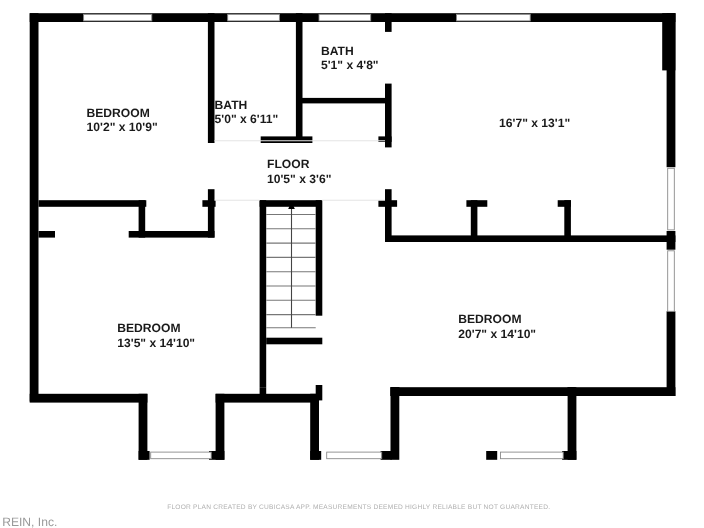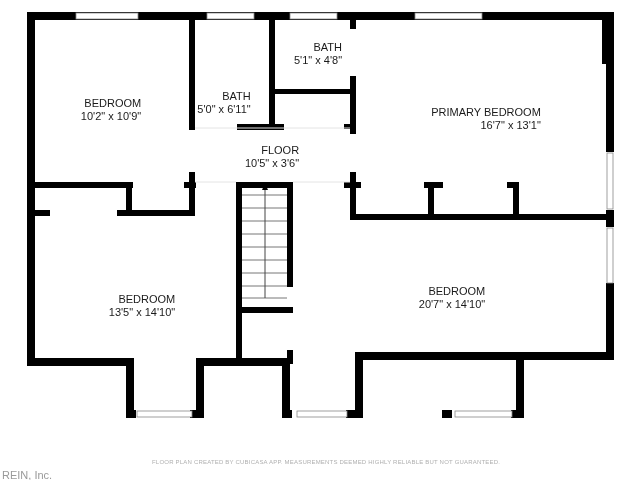--- a/index.html
+++ b/index.html
@@ -1,18 +1,18 @@
 <!DOCTYPE html>
 <html><head>
 <meta charset="utf-8">
 <style>
   html, body { margin: 0; padding: 0; background: #ffffff; }
   body { width: 640px; height: 480px; position: relative; overflow: hidden; font-family: "Liberation Sans", sans-serif; }
   svg.plan { position: absolute; left: 0; top: 0; }
-  .room-label { position: absolute; text-align: right; color: #1a1a1a; font-size: 11px; line-height: 13px; transform: translateX(-50%); white-space: nowrap; }
+  .room-label { position: absolute; text-align: left; color: #1a1a1a; font-size: 11px; line-height: 13px; transform: translateX(-50%); white-space: nowrap; font-weight: bold; }
   .room-label .name { display: block; }
   .room-label .dims { display: block; }
   .footer-note { position: absolute; left: 152px; top: 459px; font-size: 6px; letter-spacing: 0.2px; color: #b0b0b0; white-space: nowrap; }
   .watermark { position: absolute; left: 2px; top: 469px; font-size: 11px; color: #9a9a9a; white-space: nowrap; }
 </style>
 </head>
 <body>
 
 <svg class="plan" width="640" height="480" viewBox="0 0 640 480" xmlns="http://www.w3.org/2000/svg">
   <g fill="#000">
@@ -135,21 +135,20 @@
   </div>
   <div class="room-label" style="left:318px; top:41px;">
     <span class="name">BATH</span>
     <span class="dims">5'1" x 4'8"</span>
   </div>
   <div class="room-label" style="left:272px; top:144px;">
     <span class="name">FLOOR</span>
     <span class="dims">10'5" x 3'6"</span>
   </div>
   <div class="room-label" style="left:486px; top:106px;">
-    <span class="name">PRIMARY BEDROOM</span>
     <span class="dims">16'7" x 13'1"</span>
   </div>
   <div class="room-label" style="left:142px; top:293px;">
     <span class="name">BEDROOM</span>
     <span class="dims">13'5" x 14'10"</span>
   </div>
   <div class="room-label" style="left:452px; top:285px;">
     <span class="name">BEDROOM</span>
     <span class="dims">20'7" x 14'10"</span>
   </div>

